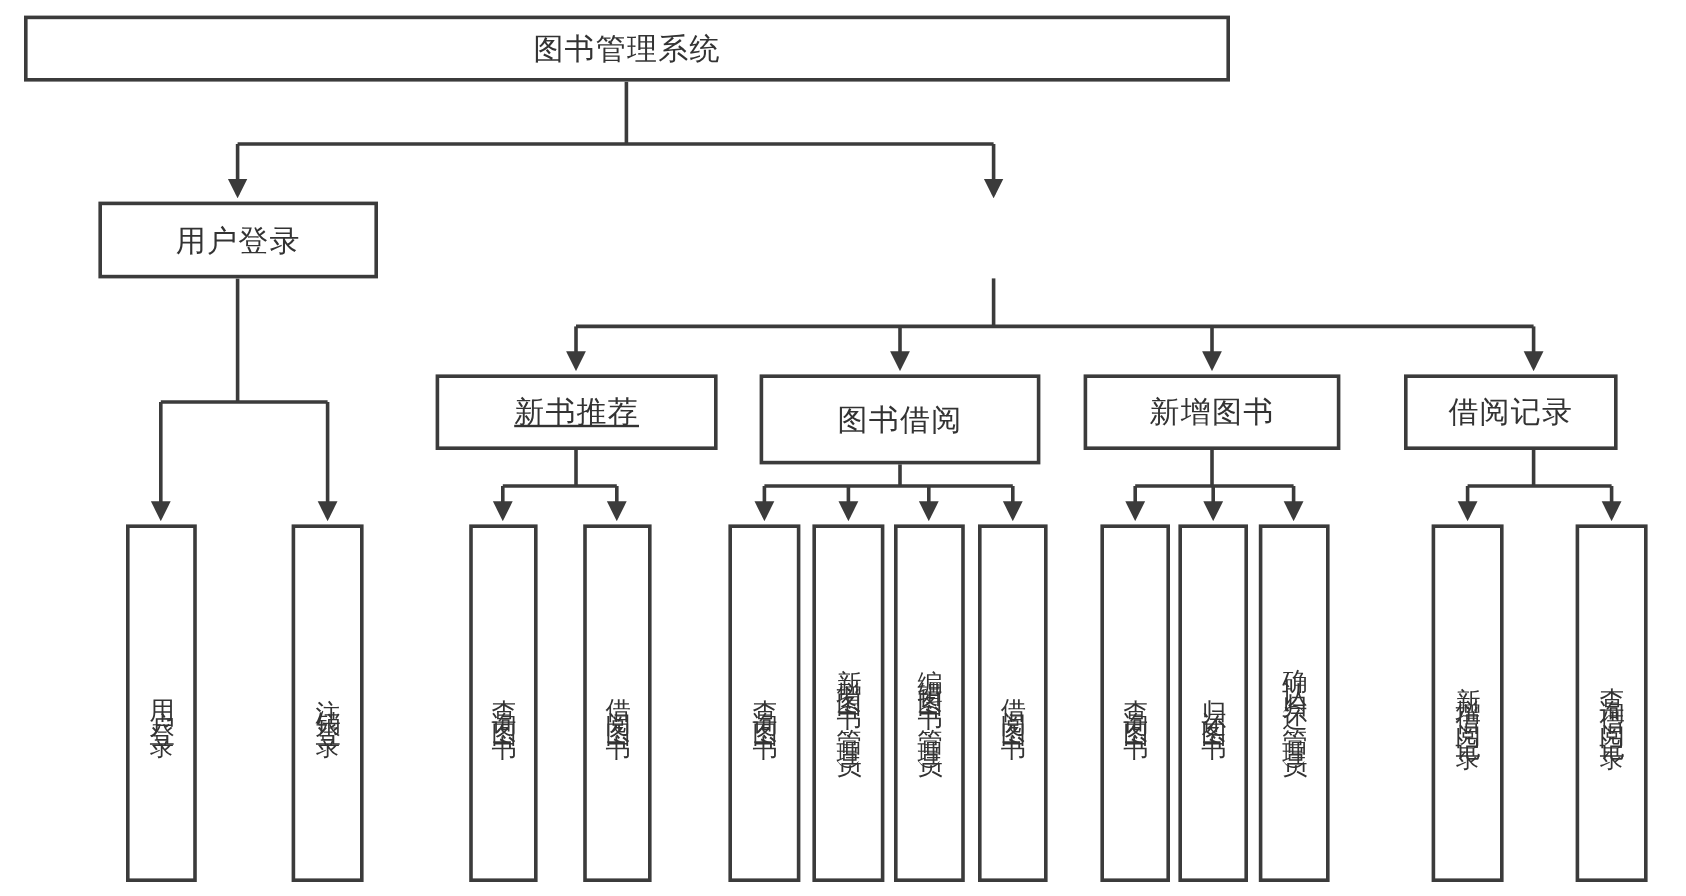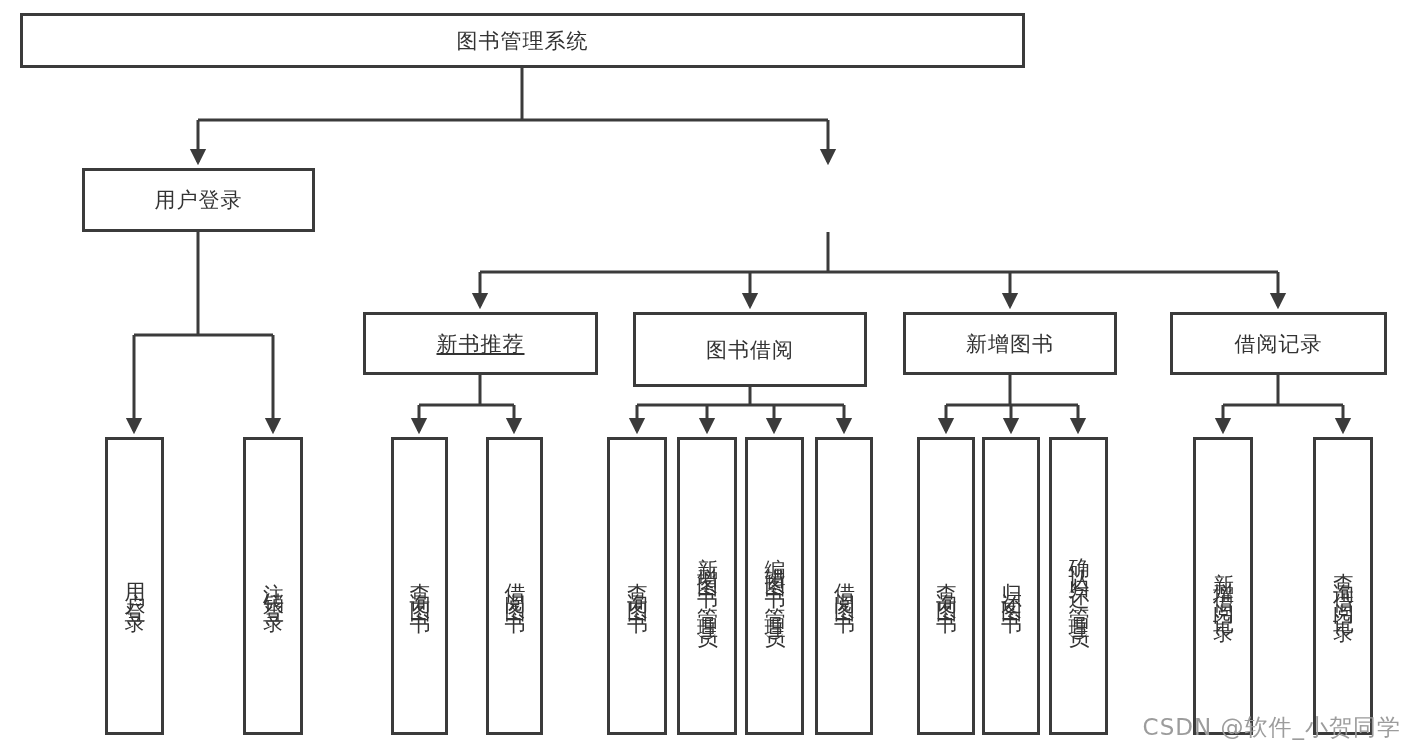--- a/index.html
+++ b/index.html
@@ -27,21 +27,21 @@
     position: absolute;
     box-sizing: border-box;
     border: 3px solid #3b3b3b;
     background: #ffffff;
     display: flex;
     align-items: center;
     justify-content: center;
     z-index: 2;
   }
   .hbox {
-    font-size: 21px;
+    font-size: 25px;
     letter-spacing: 1px;
     white-space: nowrap;
   }
   .vbox {
     writing-mode: vertical-rl;
     text-orientation: mixed;
     font-size: 21px;
     letter-spacing: 10px;
     line-height: 1;
   }
@@ -109,35 +109,34 @@
     <line x1="1343" y1="405" x2="1343" y2="431" marker-end="url(#arrow)"></line>
   </svg>
 
   <div class="box hbox" style="left:20px; top:13px; width:1005px; height:55px;">图书管理系统</div>
 
   <div class="box hbox" style="left:82px; top:168px; width:233px; height:64px;">用户登录</div>
 
   <div class="box hbox" style="left:363px; top:312px; width:235px; height:63px;text-decoration:underline;">新书推荐</div>
   <div class="box hbox" style="left:633px; top:312px; width:234px; height:75px;">图书借阅</div>
   <div class="box hbox" style="left:903px; top:312px; width:214px; height:63px;">新增图书</div>
-  <div class="box hbox" style="left:1170px; top:312px; width:217px; height:63px;">借阅记录</div>
+  <div class="box hbox" style="left:1170px; top:312px; width:178px; height:63px;">借阅记录</div>
 
   <div class="box vbox" style="left:105px; top:437px; width:59px; height:298px;">用户登录</div>
   <div class="box vbox" style="left:243px; top:437px; width:60px; height:298px;">注销登录</div>
 
   <div class="box vbox" style="left:391px; top:437px; width:57px; height:298px;">查询图书</div>
   <div class="box vbox" style="left:486px; top:437px; width:57px; height:298px;">借阅图书</div>
 
   <div class="box vbox" style="left:607px; top:437px; width:60px; height:298px;">查询图书</div>
   <div class="box vbox" style="left:677px; top:437px; width:60px; height:298px;">新增图书（管理员）</div>
   <div class="box vbox" style="left:745px; top:437px; width:59px; height:298px;">编辑图书（管理员）</div>
   <div class="box vbox" style="left:815px; top:437px; width:58px; height:298px;">借阅图书</div>
 
   <div class="box vbox" style="left:917px; top:437px; width:58px; height:298px;">查询图书</div>
   <div class="box vbox" style="left:982px; top:437px; width:58px; height:298px;">归还图书</div>
   <div class="box vbox" style="left:1049px; top:437px; width:59px; height:298px;">确认归还（管理员）</div>
 
   <div class="box vbox" style="left:1193px; top:437px; width:60px; height:298px;">新增借阅记录</div>
   <div class="box vbox" style="left:1313px; top:437px; width:60px; height:298px;">查询借阅记录</div>
 
-  <div class="watermark">CSDN @软件_小贺同学</div>
 
 </div>
 
 </body></html>

